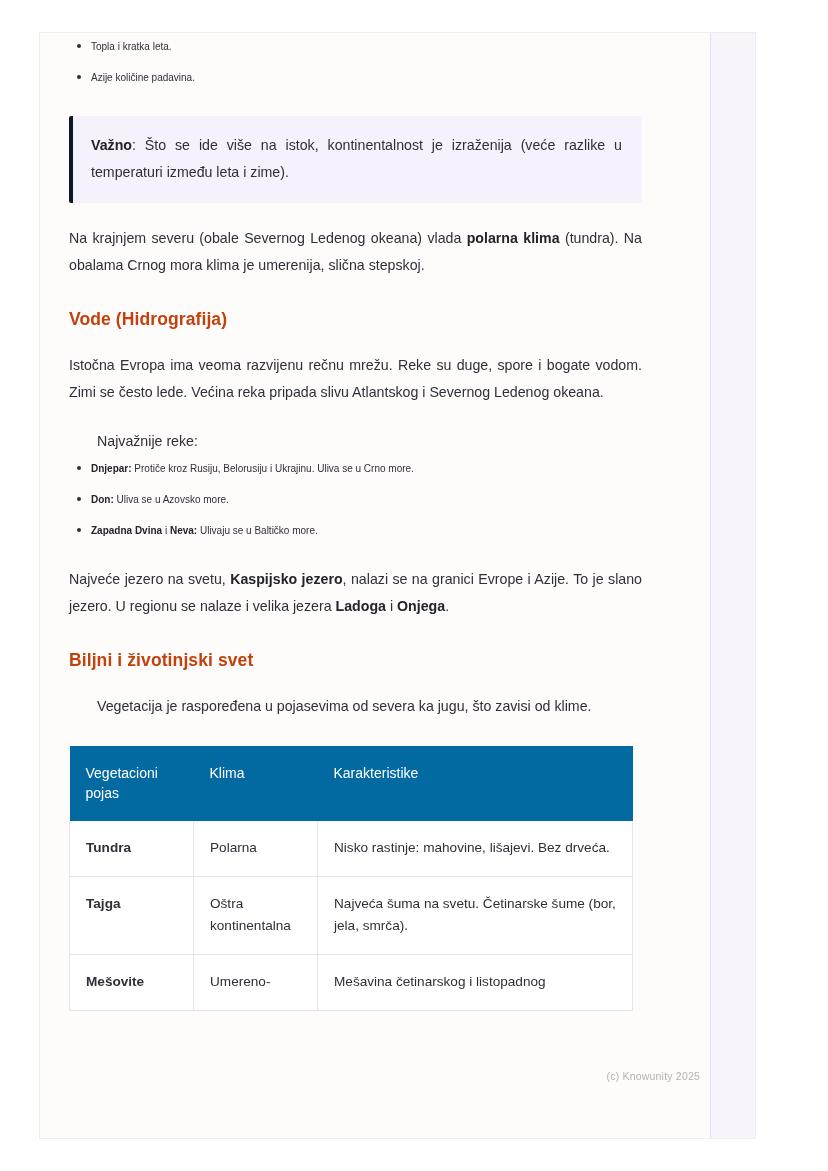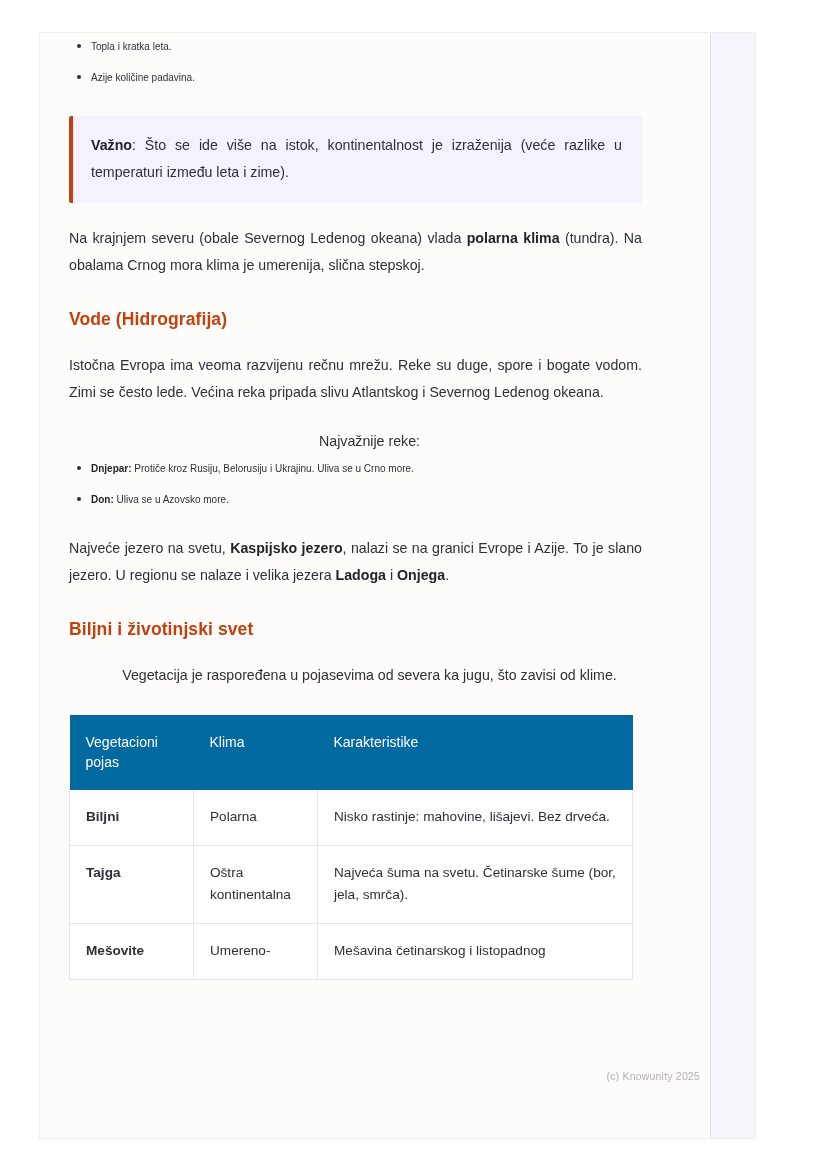--- a/index.html
+++ b/index.html
@@ -71,41 +71,41 @@
     background: #2f2f38;
   }
 
   .top-list {
     padding-top: 9px;
   }
 
   .callout {
     margin-top: 25px;
     background: #f6f2fb;
-    border-left: 4px solid #c2410c;
+    border-left: 4px solid #0f172a;
     padding: 16px 20px 17px 18px;
     border-radius: 2px;
   }
   .callout p {
     margin: 0;
     font-size: 14.2px;
     line-height: 27px;
     text-align: justify;
     color: #2f2f38;
   }
 
   p.para {
     margin: 22px 0 0 0;
     font-size: 14.2px;
     line-height: 27px;
     text-align: justify;
     color: #2f2f38;
   }
   p.para.tight {
-    text-align: center;
+    text-align: left;
     margin-left: 28px;
   }
 
   h2.section {
     margin: 30px 0 0 0;
     font-size: 17.5px;
     font-weight: 600;
     color: #c2410c;
     letter-spacing: 0.1px;
   }
@@ -180,20 +180,21 @@
 
       <h2 class="section">Vode (Hidrografija)</h2>
 
       <p class="para">Istočna Evropa ima veoma razvijenu rečnu mrežu. Reke su duge, spore i bogate vodom. Zimi se često lede. Većina reka pripada slivu Atlantskog i Severnog Ledenog okeana.</p>
 
       <p class="para tight">Najvažnije reke:</p>
 
       <ul class="bullets list-block">
         <li><b>Dnjepar:</b><span> Protiče kroz Rusiju, Belorusiju i Ukrajinu. Uliva se u Crno more.</span></li>
         <li><b>Don:</b><span> Uliva se u Azovsko more.</span></li>
+        <li><b>Zapadna Dvina</b><span> i </span><b>Neva:</b><span> Ulivaju se u Baltičko more.</span></li>
       </ul>
 
       <p class="para"><span>Najveće jezero na svetu, </span><b>Kaspijsko jezero</b><span>, nalazi se na granici Evrope i Azije. To je slano jezero. U regionu se nalaze i velika jezera </span><b>Ladoga</b><span> i </span><b>Onjega</b><span>.</span></p>
 
       <h2 class="section">Biljni i životinjski svet</h2>
 
       <p class="para tight">Vegetacija je raspoređena u pojasevima od severa ka jugu, što zavisi od klime.</p>
 
       <table class="veg">
         <colgroup>
@@ -203,21 +204,21 @@
           </colgroup>
         <thead>
           <tr>
             <th>Vegetacioni pojas</th>
             <th>Klima</th>
             <th>Karakteristike</th>
           </tr>
         </thead>
         <tbody>
           <tr>
-            <td class="col0">Biljni</td>
+            <td class="col0">Tundra</td>
             <td>Polarna</td>
             <td>Nisko rastinje: mahovine, lišajevi. Bez drveća.</td>
           </tr>
           <tr>
             <td class="col0">Tajga</td>
             <td>Oštra kontinentalna</td>
             <td>Najveća šuma na svetu. Četinarske šume (bor, jela, smrča).</td>
           </tr>
           <tr>
             <td class="col0">Mešovite</td>

